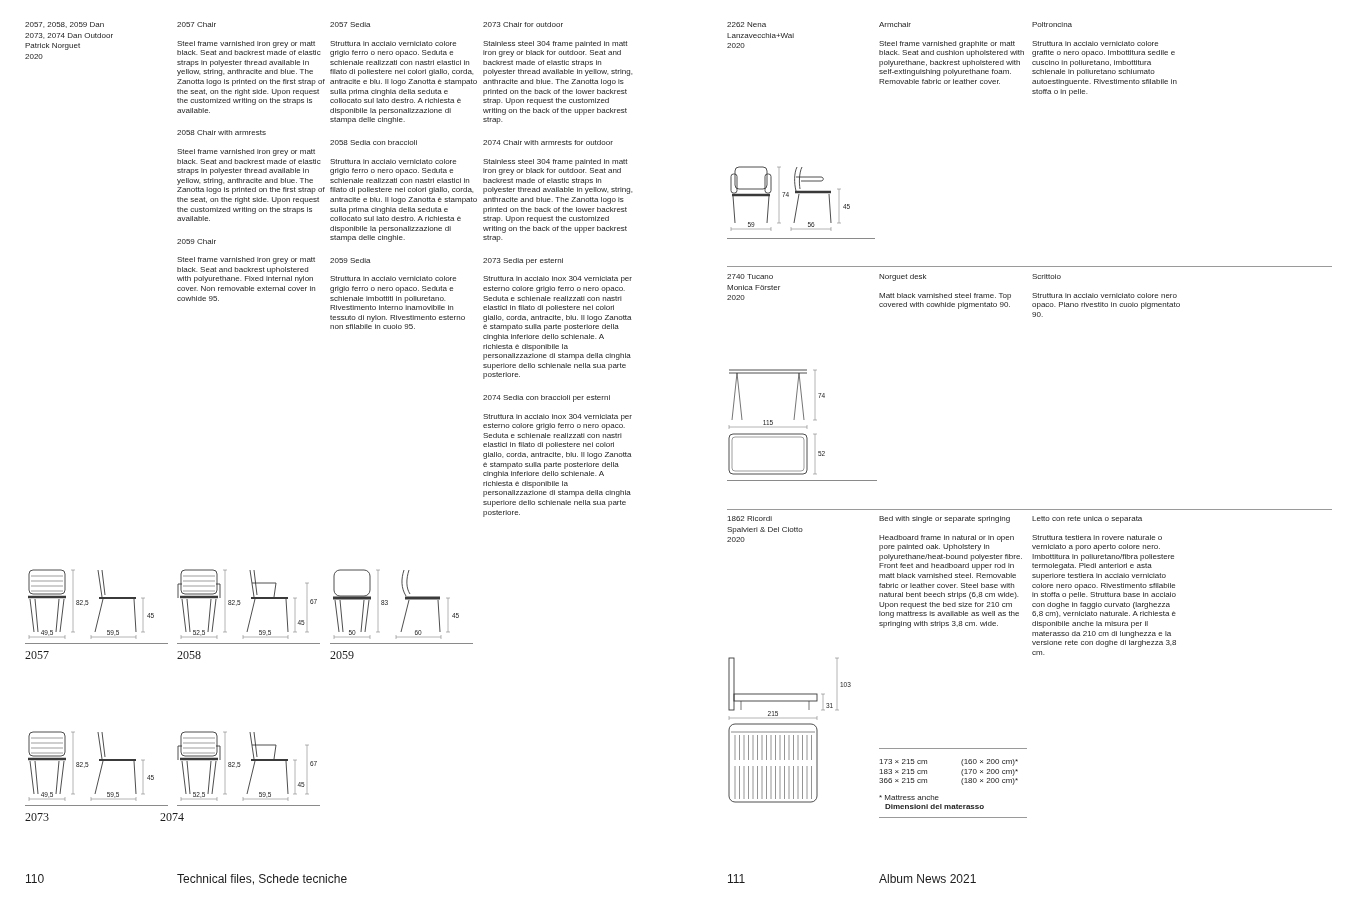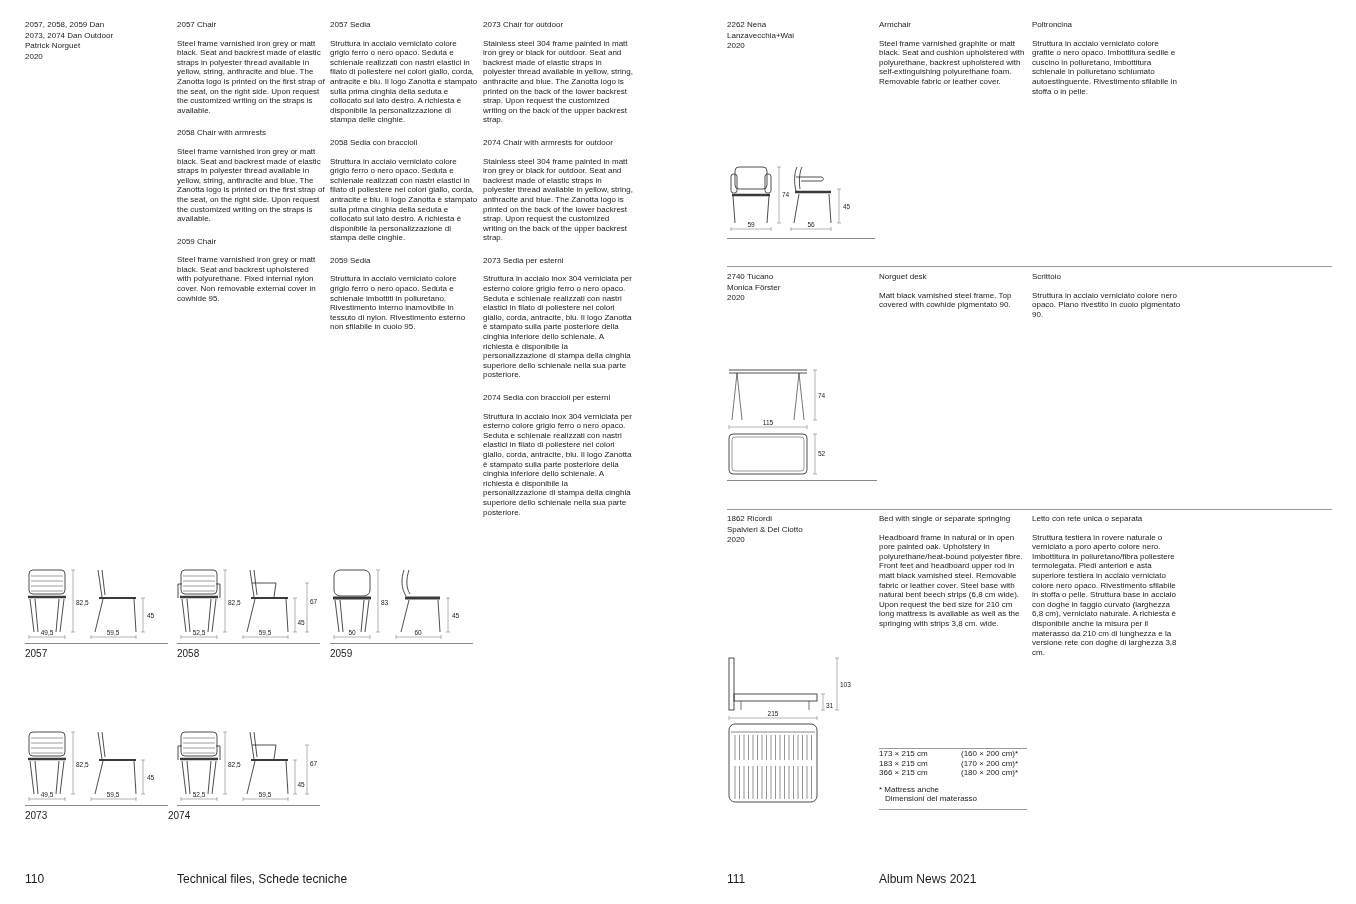--- a/index.html
+++ b/index.html
@@ -9,29 +9,29 @@
     font-family:"Liberation Sans", sans-serif; font-size:8px; line-height:1.2;
     -webkit-font-smoothing:antialiased;
   }
   .abs { position:absolute; }
   .ttl { margin-bottom:9px; }
   .blk { margin-bottom:13px; }
   .idline { margin-bottom:1px; }
   .rule { position:absolute; height:1px; background:#9a9a9a; }
   .dwg-block { border-bottom:1px solid #8a8a8a; }
   .dwg-block svg { display:block; }
-  .dlabel { font-size:10px; }
+  .dlabel { font-size:12px;font-family:Liberation Serif, serif; }
   .foot { font-size:12px; }
   svg text { font-family:"Liberation Sans", sans-serif; font-size:6.5px; fill:#1c1c1c; stroke:none; }
   .dim path { stroke:#777; stroke-width:0.55; fill:none; }
-  .sizes { border-top:1px solid #9a9a9a; border-bottom:1px solid #9a9a9a; padding:0 0 5px; }
+  .sizes { border-top:1px solid #9a9a9a; border-bottom:1px solid #9a9a9a; padding:8px 0 5px; }
   .srow { display:flex; }
   .srow span:first-child { width:82px; }
   .snote1 { margin-top:7px; }
-  .snote2 { padding-left:6px; }
+  .snote2 { padding-left:6px;font-weight:bold; }
 </style>
 </head>
 <body>
 
 <svg width="0" height="0" style="position:absolute">
   <defs>
     <g id="g-chair-front" fill="none" stroke="#3a3a3a" stroke-width="0.9">
       <rect x="0" y="0" width="36" height="24" rx="4"></rect>
       <path d="M2 6 H34 M2 11 H34 M2 16 H34 M2 21 H34" stroke-width="0.5"></path>
       <path d="M-1 27 H37" stroke-width="2.4"></path>
@@ -246,21 +246,21 @@
       <text x="133" y="36">67</text>
     </g>
     <g class="dim">
       <path d="M4 67 V71 M40 67 V71 M4 69 H40"></path>
       <text x="22" y="66.5" text-anchor="middle">52,5</text>
       <path d="M66 67 V71 M111 67 V71 M66 69 H111"></path>
       <text x="88" y="66.5" text-anchor="middle">59,5</text>
     </g>
   </svg>
 </div>
-<div class="abs dlabel" style="left:168px; top:810px">2074</div>
+<div class="abs dlabel" style="left:160px; top:810px">2074</div>
 
 <div class="abs foot" style="left:25px; top:872px">110</div>
 <div class="abs foot" style="left:177px; top:872px">Technical files, Schede tecniche</div>
 
 <div class="abs" style="left:727px; top:20px; width:148px">
   <div class="idline">2262 Nena</div>
   <div class="idline">Lanzavecchia+Wai</div>
   <div class="idline">2020</div>
 </div>
 <div class="abs" style="left:879px; top:20px; width:150px">

